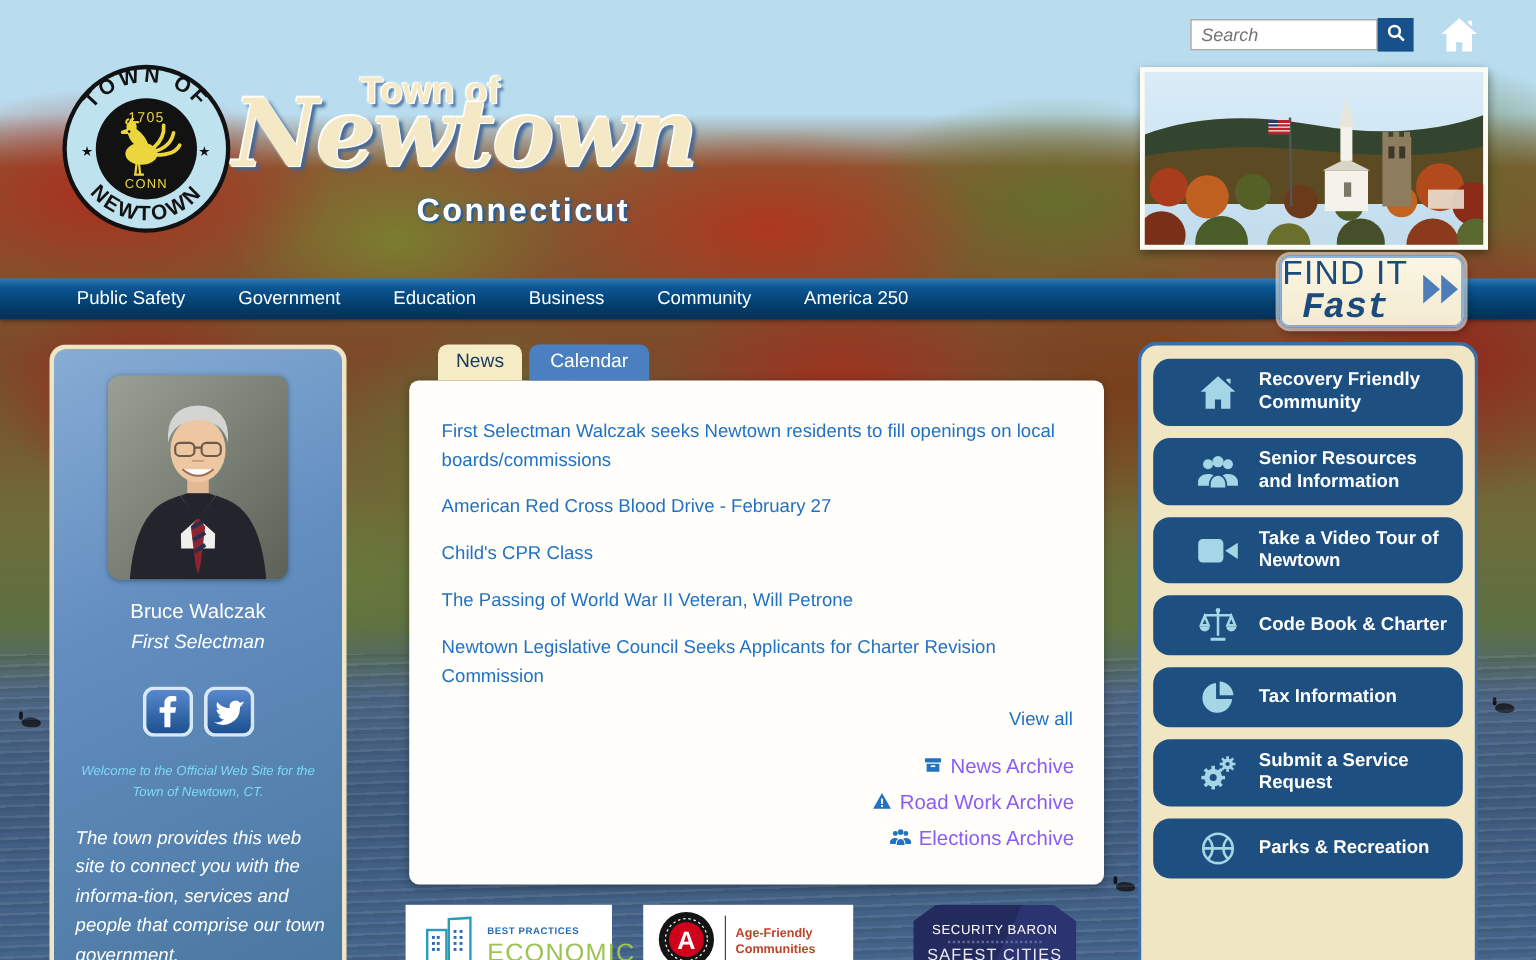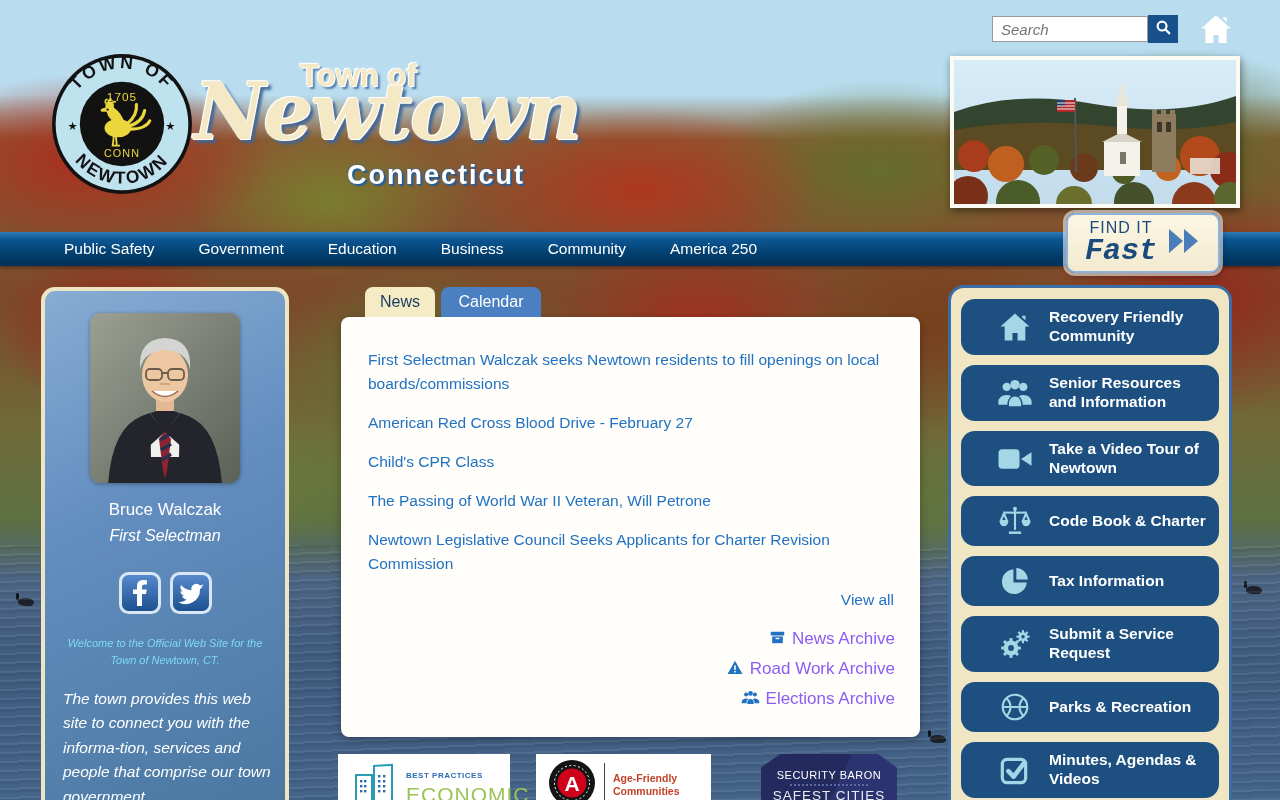--- a/index.html
+++ b/index.html
@@ -49,21 +49,21 @@
   .navbar { position:absolute; left:0; top:232px; width:1280px; height:34px; z-index:4;
     background:linear-gradient(180deg,#2f7cb4 0,#0c5694 22%,#03406f 62%,#023059 100%);
     box-shadow:0 2px 3px rgba(0,0,0,.35); }
   .navbar ul { list-style:none; display:flex; padding-left:42px; }
   .navbar li { padding:0 22px; line-height:34px; color:#fff; font-size:15.5px; cursor:pointer; white-space:nowrap; }
   .find-it-btn { position:absolute; left:1066px; top:213px; width:154px; height:60px; z-index:6; cursor:pointer;
     background:linear-gradient(180deg,#fbf6e3,#f3ead0); border:2px solid #8db3da; border-radius:9px;
     box-shadow:0 0 0 3px rgba(255,255,255,.55), 2px 3px 7px rgba(0,0,0,.4);
     display:flex; align-items:center; justify-content:center; gap:10px; }
   .fit-text { text-align:center; color:#1b4a7d; line-height:1; }
-  .fit-line1 { font-size:16px; letter-spacing:1px; }
+  .fit-line1 { font-size:28px; letter-spacing:1px; }
   .fit-line2 { font-family:Liberation Mono, monospace; font-style:italic; font-weight:bold; font-size:30px; margin-top:0; }
 
   
   .selectman-panel { position:absolute; left:41px; top:287px; width:248px; height:513px; z-index:3;
     background:linear-gradient(155deg,#87acd4 0%,#638ec0 40%,#4a78a1 100%);
     border:4px solid #efe5c4; border-bottom:none; border-radius:14px 14px 0 0; text-align:center; }
   .portrait { width:150px; height:170px; margin:22px auto 0; border-radius:10px; overflow:hidden; box-shadow:0 1px 4px rgba(0,0,0,.35); }
   .sel-name { margin-top:17px; color:#fff; font-size:17px; }
   .sel-title { margin-top:7px; color:#fff; font-size:16px; font-style:italic; }
   .social-row { margin-top:27px; display:flex; justify-content:center; gap:9px; }
@@ -436,29 +436,20 @@
       </div>
       <div class="ql-btn">
         <span class="ql-icon">
           <svg width="32" height="32" viewBox="0 0 24 24" fill="none" stroke="#a5d6e6" stroke-width="1.6">
               <circle cx="12" cy="12" r="9.2"></circle>
               <path d="M5.6 5.4c4 3.6 4 9.6 0 13.2 M18.4 5.4c-4 3.6-4 9.6 0 13.2 M2.8 12h18.4"></path>
             </svg>
         </span>
         <span class="ql-label">Parks &amp; Recreation</span>
       </div>
-      <div class="ql-btn">
-        <span class="ql-icon">
-          <svg width="32" height="32" viewBox="0 0 24 24">
-              <rect x="2.5" y="4" width="17.5" height="17.5" rx="3.5" fill="none" stroke="#a5d6e6" stroke-width="2.4"></rect>
-              <path d="M7 12.8 11 17 19 6.5" fill="none" stroke="#a5d6e6" stroke-width="3.4" stroke-linecap="round" stroke-linejoin="round"></path>
-            </svg>
-        </span>
-        <span class="ql-label">Minutes, Agendas &amp; Videos</span>
-      </div>
     </div>
   </div>
 
   <div class="badges">
     <div class="badge-economic">
       <span>
         <svg width="46" height="50" viewBox="0 0 46 50">
           <rect x="4" y="12" width="16" height="38" fill="none" stroke="#2a9db5" stroke-width="2"></rect>
           <rect x="22" y="4" width="18" height="46" fill="none" stroke="#2a9db5" stroke-width="2" transform="skewY(-3)"></rect>
           <g fill="#2b6cb0">

